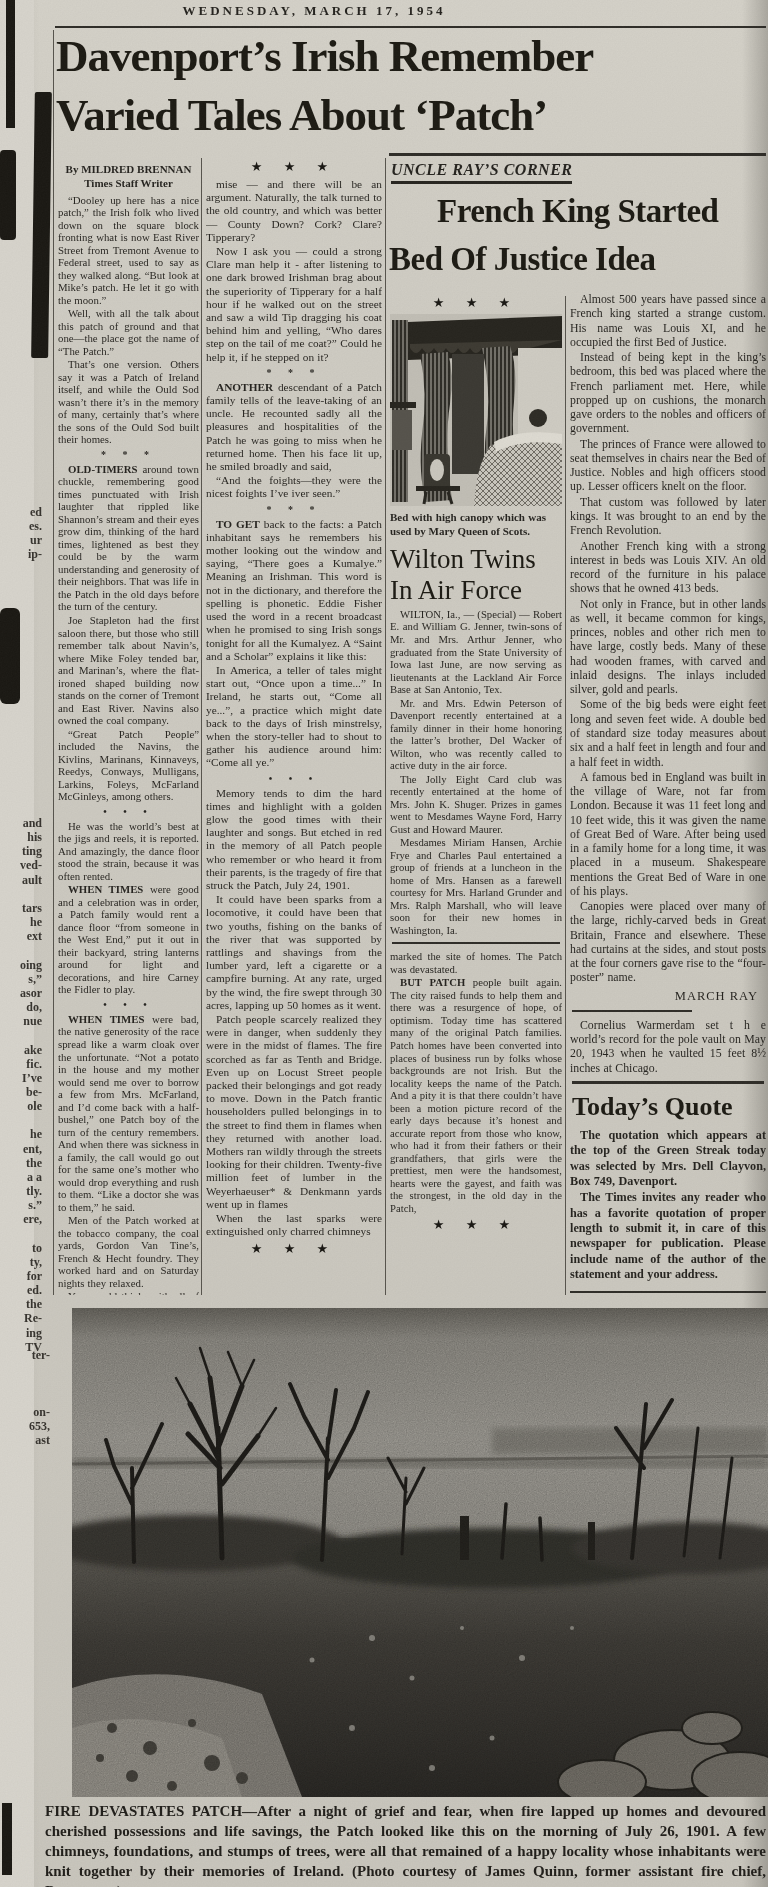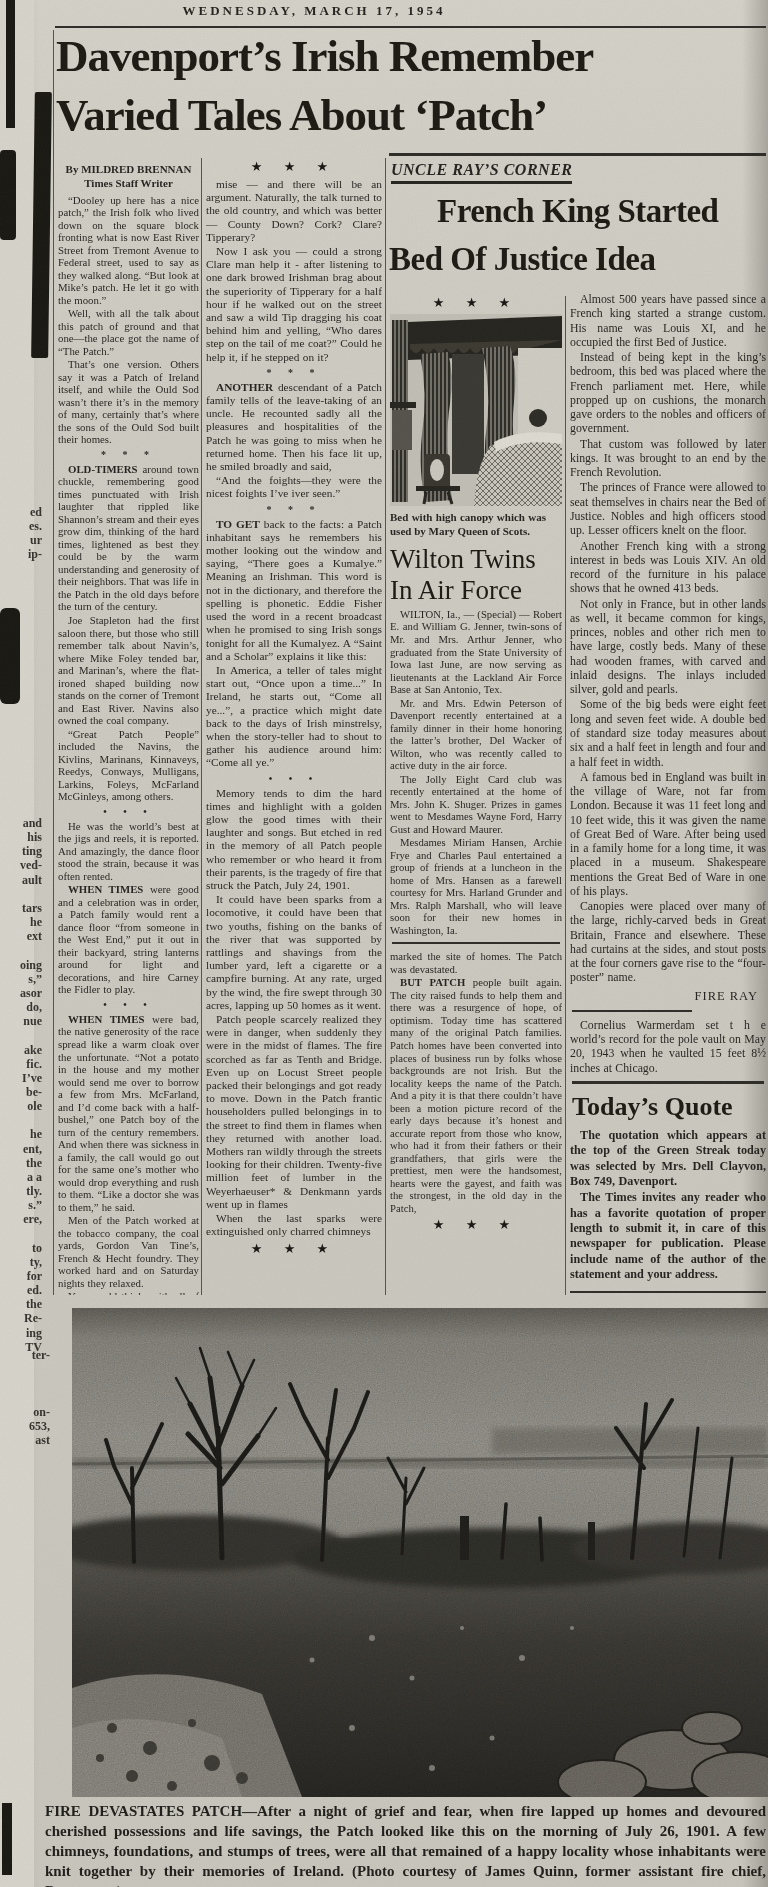--- a/index.html
+++ b/index.html
@@ -225,28 +225,28 @@
     <p>Mesdames  Miriam  Hansen, Archie Frye and Charles Paul entertained a group of friends at a luncheon in the home of Mrs. Hansen as a farewell courtesy for Mrs. Harland Grunder and Mrs. Ralph Marshall, who will leave soon for their new homes in Washington, Ia.</p>
     <div class="hrule-flow"></div>
     <p style="text-indent:0;">marked the site of homes. The Patch was devastated.</p>
     <p><span class="lead">BUT PATCH</span><span> people built again. The city raised funds to help them and there was a resurgence of hope, of optimism. Today time has scattered many of the original Patch families. Patch homes have been converted into places of business run by folks whose backgrounds are not Irish. But the locality keeps the name of the Patch. And a pity it is that there couldn’t have been a motion picture record of the early days because it’s honest and accurate report from those who know, who had it from their fathers or their grandfathers, that girls were the prettiest, men were the handsomest, hearts were the gayest, and faith was the strongest, in the old day in the Patch,</span></p>
     <div class="div-stars">★ ★ ★</div>
   </div>
 
   <div class="col colB">
     <p>Almost 500 years have passed since a French king started a strange custom. His name was Louis XI, and he occupied the first  Bed of  Justice.</p>
     <p>Instead of being kept in the king’s bedroom, this bed was placed where the French parliament met. Here, while propped up on cushions, the monarch gave orders to the nobles and officers of government.</p>
+    <p>The princes of France were allowed to seat themselves in chairs near the Bed of Justice. Nobles and high officers stood up. Lesser officers knelt on the floor.</p>
     <p>That custom was followed by later kings. It was brought to an end by the French Revolution.</p>
-    <p>The princes of France were allowed to seat themselves in chairs near the Bed of Justice. Nobles and high officers stood up. Lesser officers knelt on the floor.</p>
     <p>Another French king  with  a strong interest in beds was Louis XIV. An old record of the furniture in his palace shows that he owned 413 beds.</p>
     <p>Not only in France, but in other lands as well, it became common for kings, princes, nobles and other rich men to have large, costly beds. Many of these had wooden frames, with carved and inlaid designs. The inlays included silver, gold and pearls.</p>
     <p>Some of the big beds were eight feet long and seven feet wide. A double bed of standard size today measures about six and a half feet in length and four and a half feet in width.</p>
     <p>A famous bed in England was built in the village of Ware, not far from London. Because it was 11 feet long and 10 feet wide, this it was given the name of Great Bed of Ware. After being used in a family home for a long time, it was placed in a museum. Shakespeare mentions the Great Bed of Ware in one of his plays.</p>
     <p>Canopies were placed over many of the large, richly-carved beds in Great Britain, France and elsewhere. These had curtains at the sides, and stout posts at the four corners gave rise to the “four-poster” name.</p>
-    <div class="signoff">FIRE RAY</div>
+    <div class="signoff">MARCH RAY</div>
     <div class="hrule-flow" style="width:120px;"></div>
     <p>Cornelius Warmerdam set t h e world’s record for the pole vault on May 20, 1943 when he vaulted 15 feet 8½ inches at Chicago.</p>
     <div class="hrule-flow" style="height:3px;"></div>
     <div class="tq-title">Today’s Quote</div>
     <p class="tq-p">The quotation which appears at the top of the Green Streak today was selected by Mrs. Dell Clayvon, Box 749, Davenport.</p>
     <p class="tq-p">The Times invites any reader who has a favorite quotation of proper length to submit it, in care of this newspaper for publication. Please include name of the author of the statement and your address.</p>
   </div>
   <div class="rule-h" style="left:570px;top:1291px;width:196px;height:2px;"></div>
 
   <svg class="photo" viewBox="0 0 696 489">

